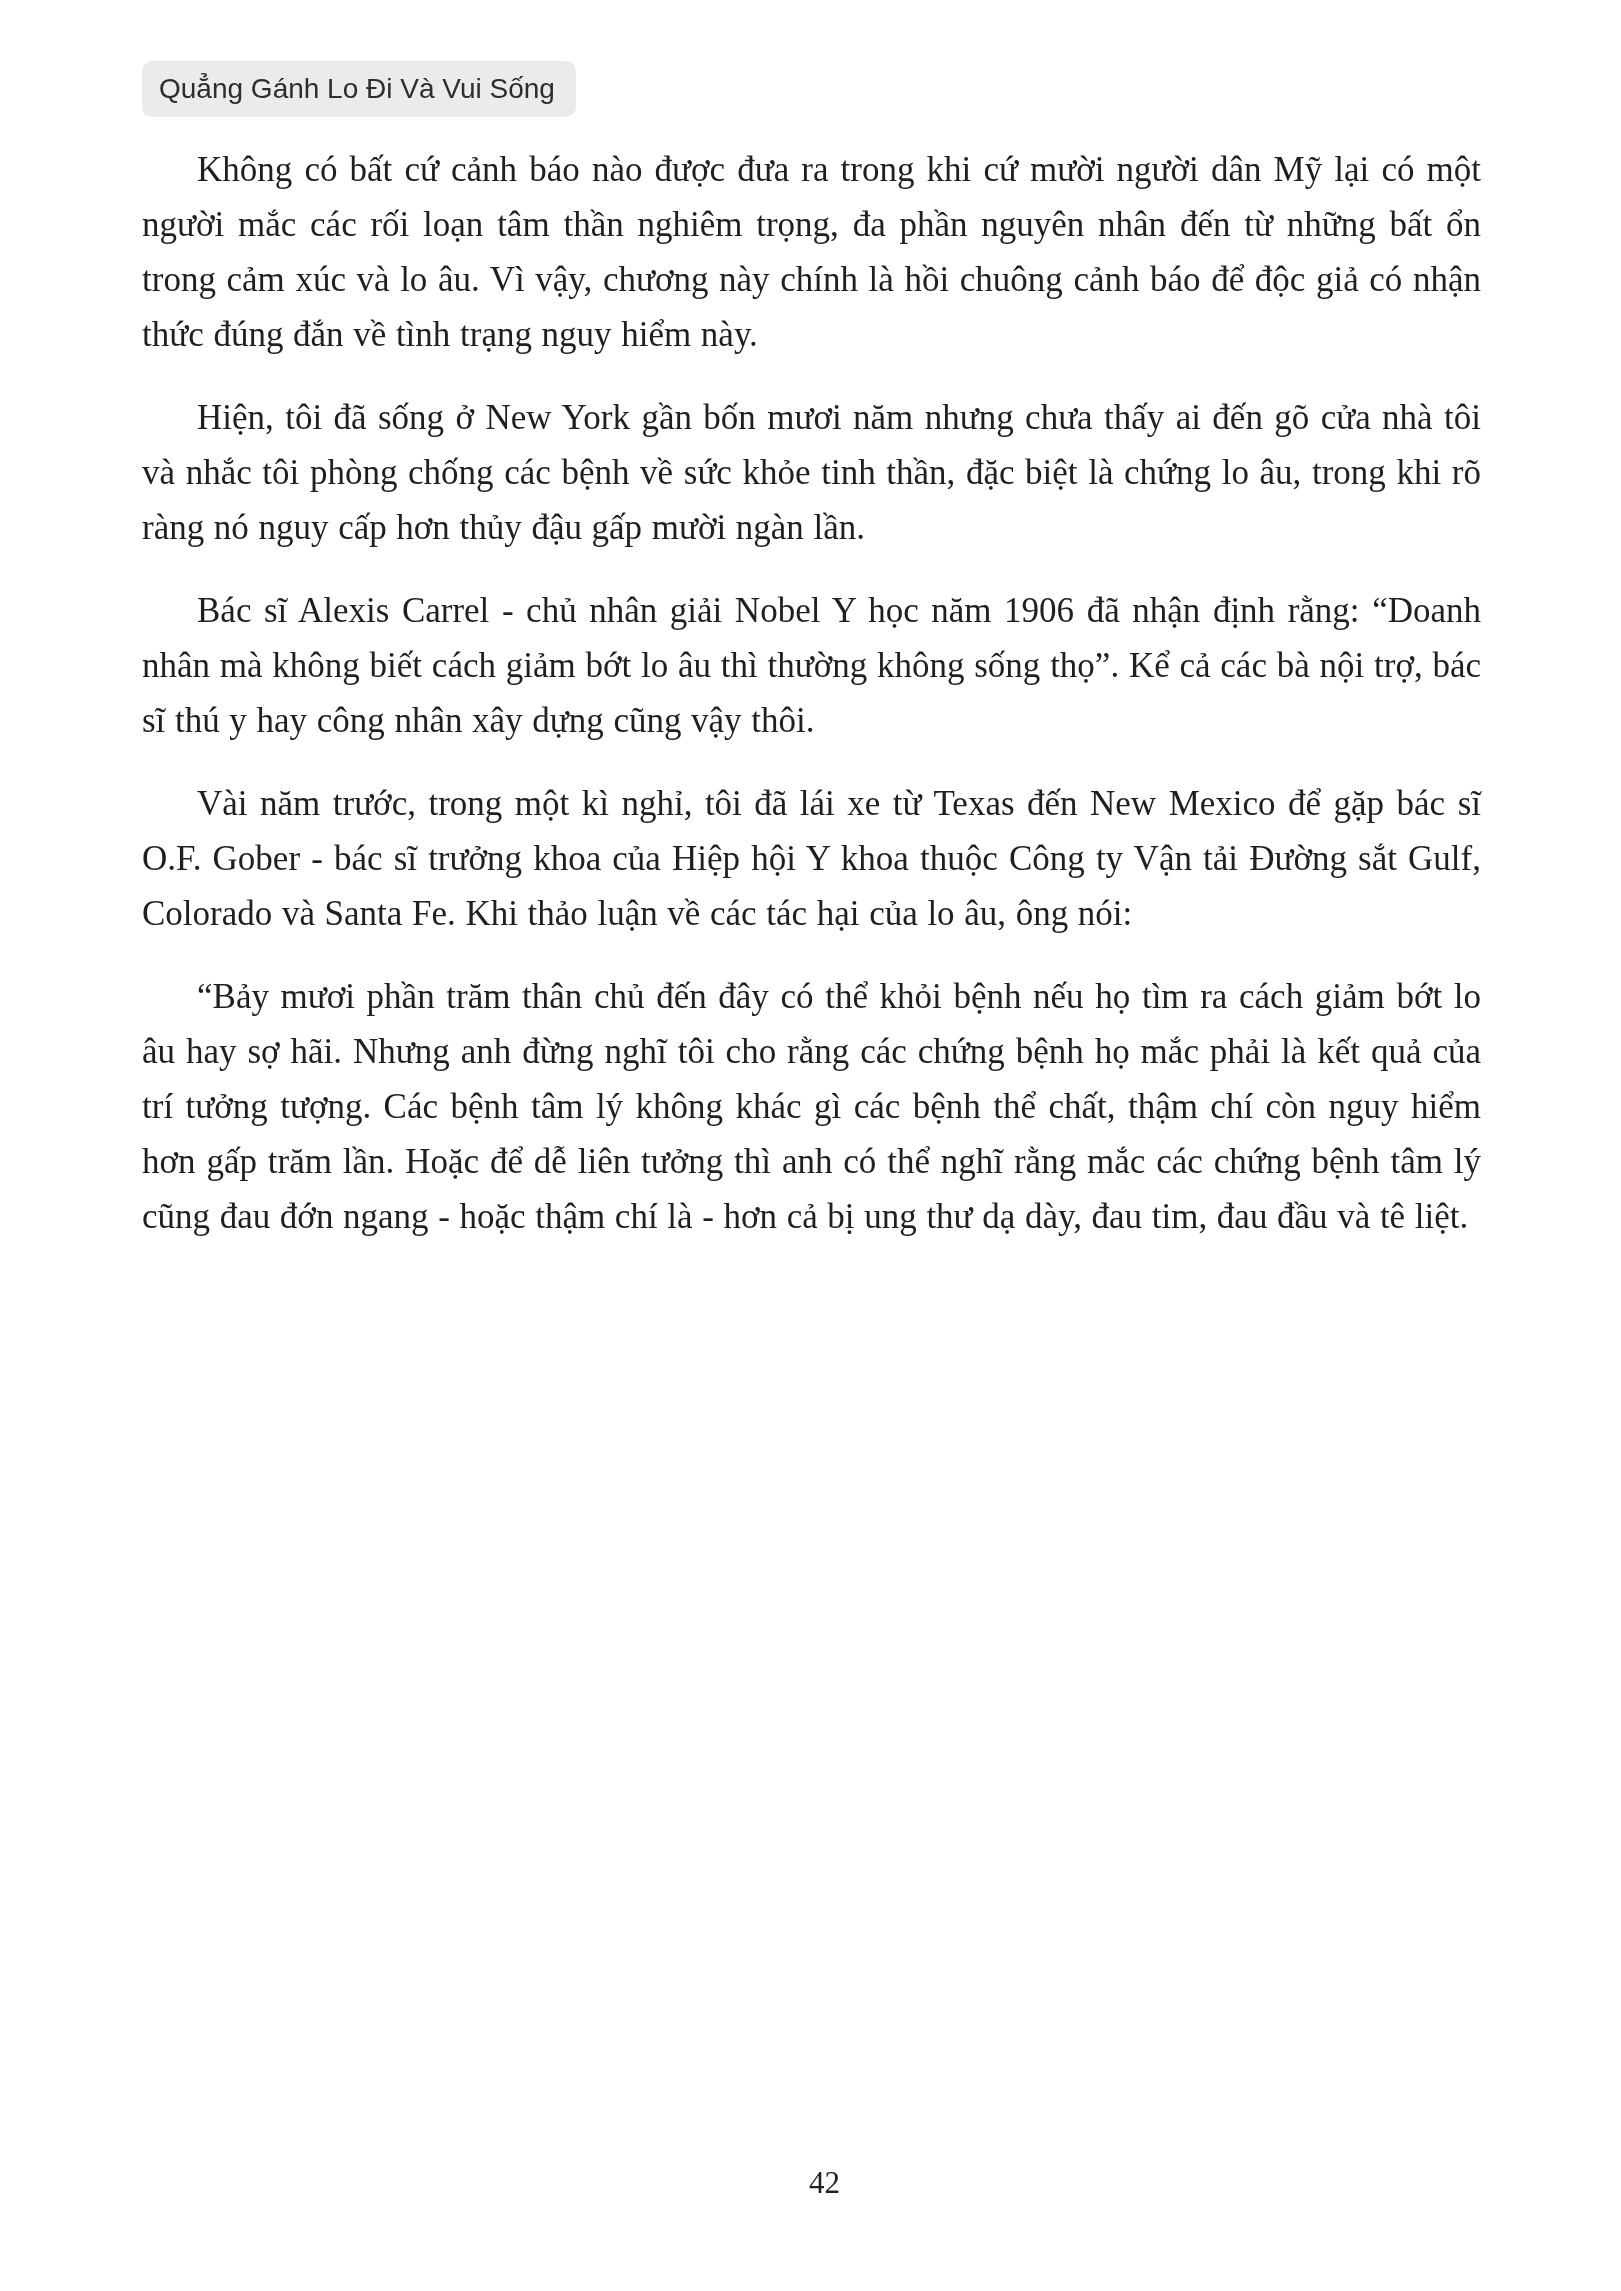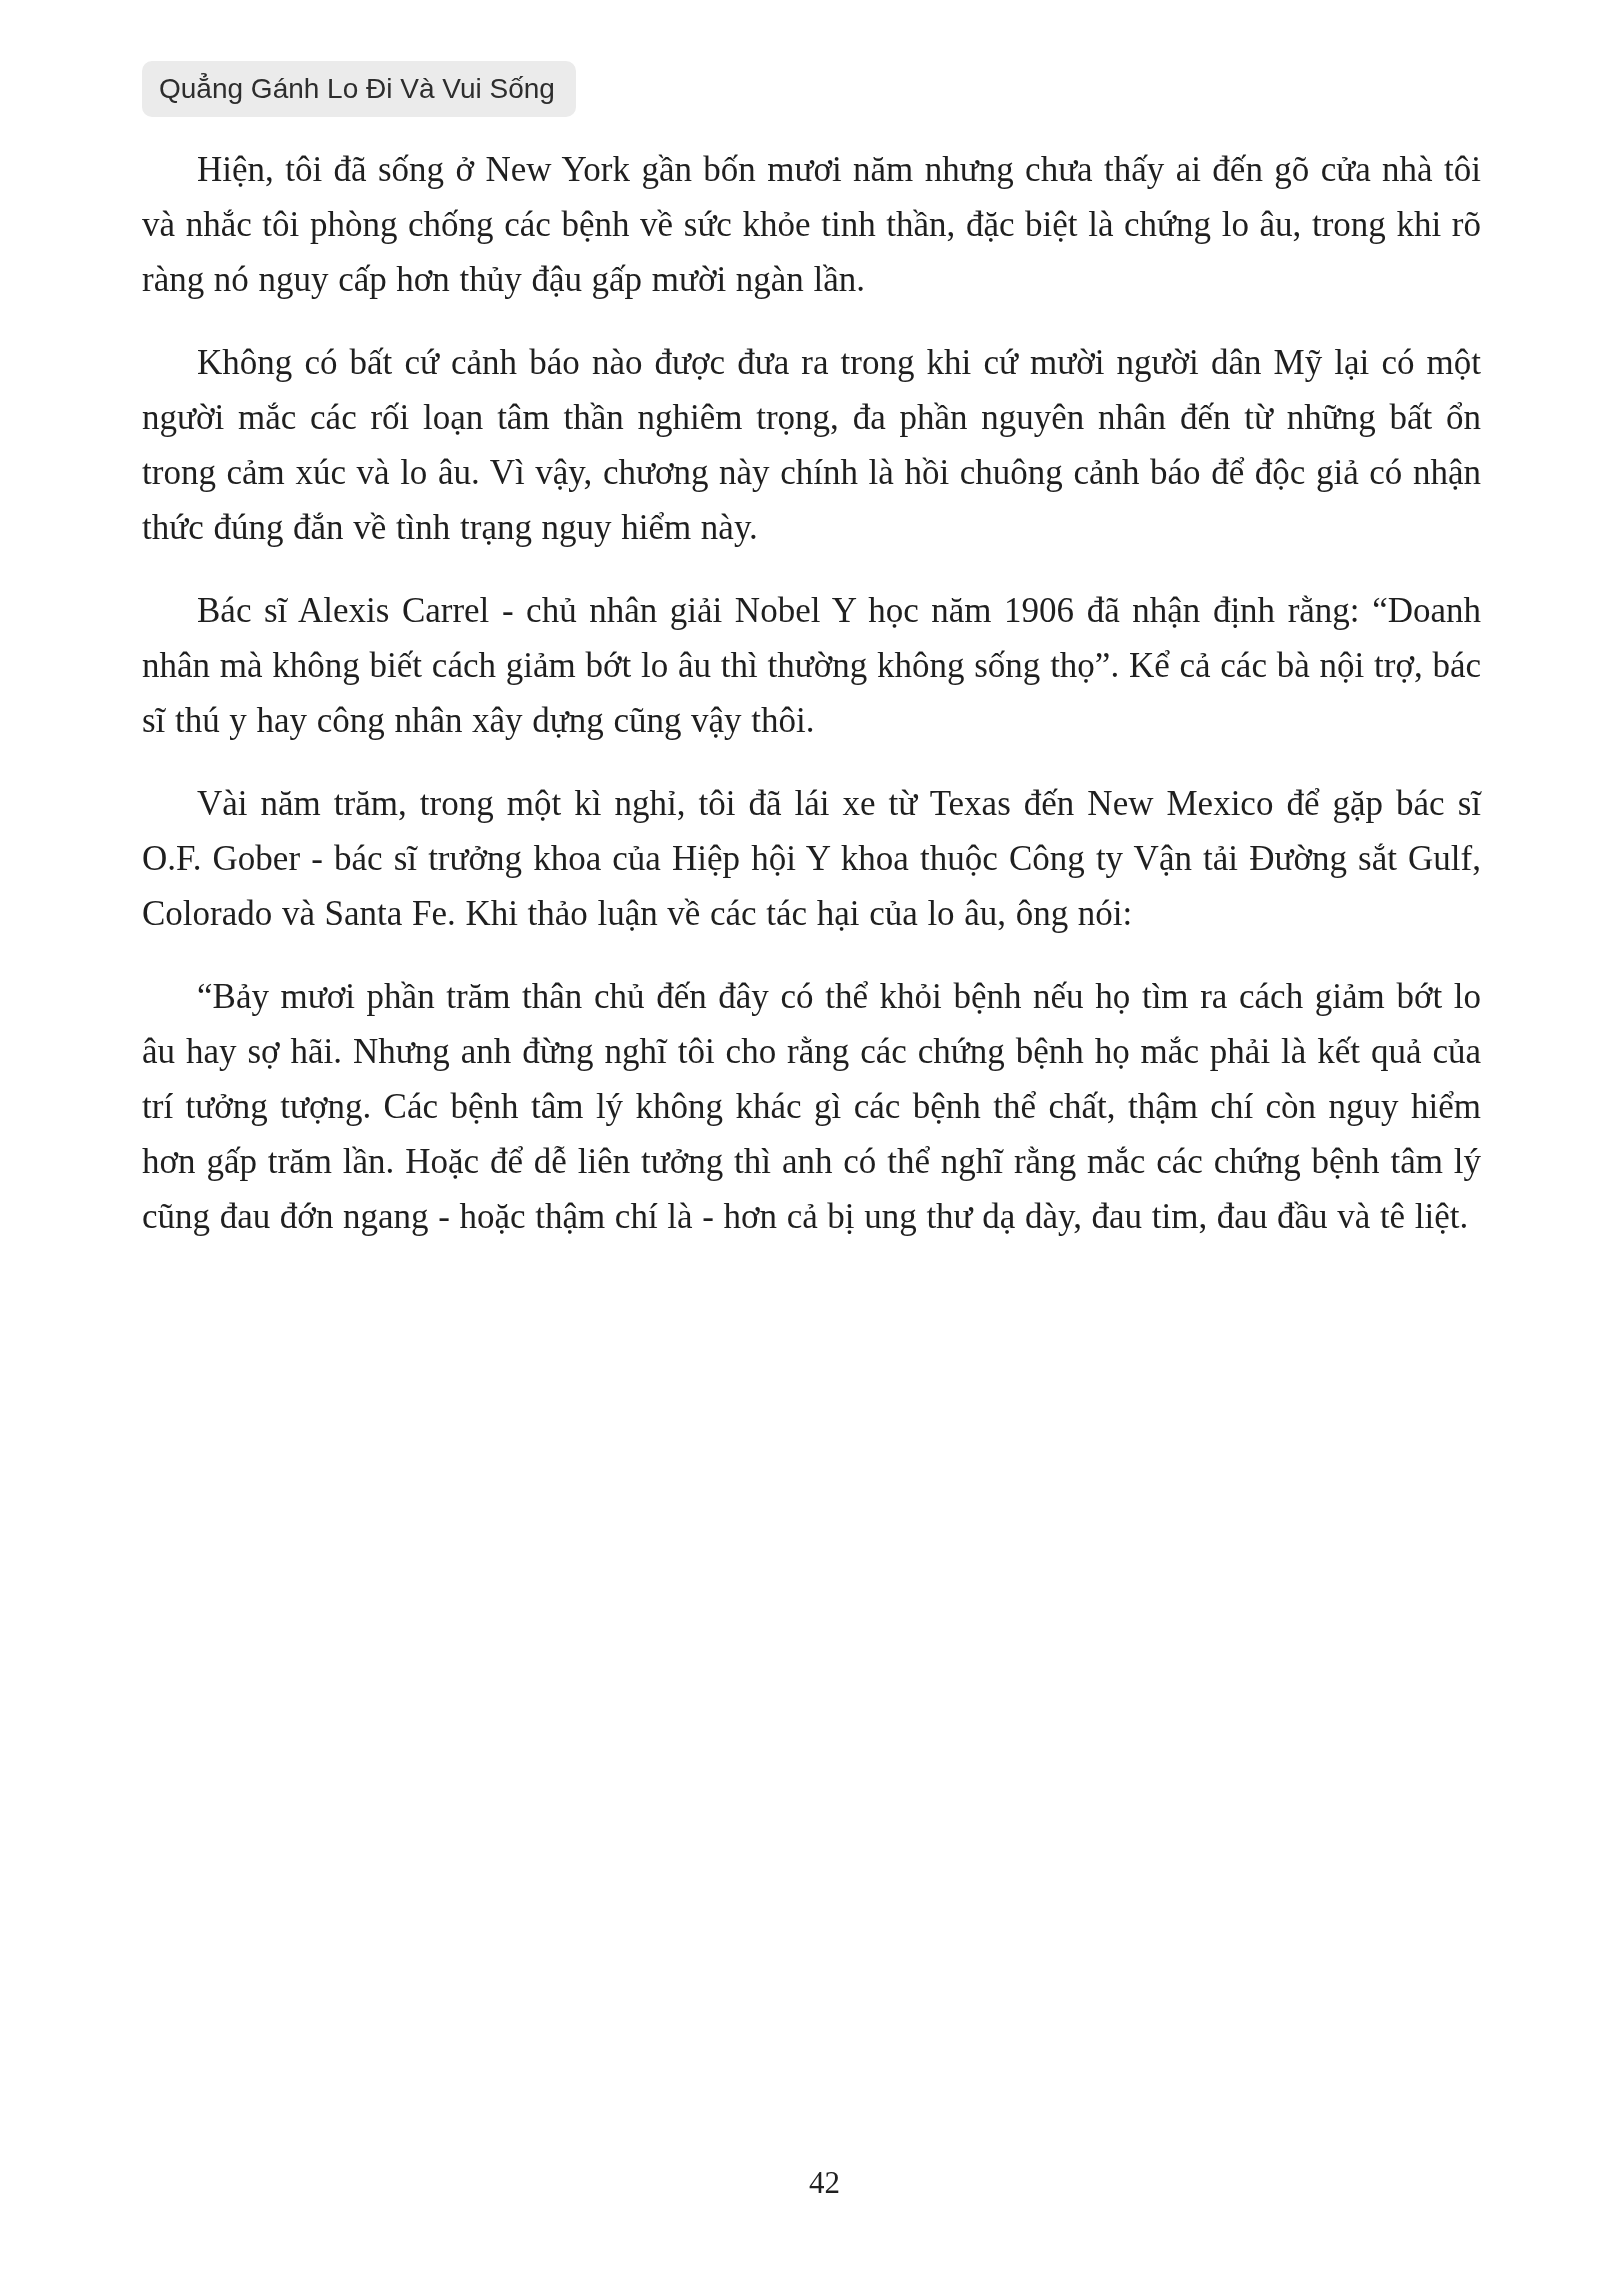--- a/index.html
+++ b/index.html
@@ -50,23 +50,23 @@
   }
 </style>
 </head>
 <body>
 
 <div class="page">
 
   <div class="running-header">Quẳng Gánh Lo Đi Và Vui Sống</div>
 
   <div class="body-text">
+    <p>Không có bất cứ cảnh báo nào được đưa ra trong khi cứ mười người dân Mỹ lại có một người mắc các rối loạn tâm thần nghiêm trọng, đa phần nguyên nhân đến từ những bất ổn trong cảm xúc và lo âu. Vì vậy, chương này chính là hồi chuông cảnh báo để độc giả có nhận thức đúng đắn về tình trạng nguy hiểm này.</p>
     <p>Hiện, tôi đã sống ở New York gần bốn mươi năm nhưng chưa thấy ai đến gõ cửa nhà tôi và nhắc tôi phòng chống các bệnh về sức khỏe tinh thần, đặc biệt là chứng lo âu, trong khi rõ ràng nó nguy cấp hơn thủy đậu gấp mười ngàn lần.</p>
-    <p>Không có bất cứ cảnh báo nào được đưa ra trong khi cứ mười người dân Mỹ lại có một người mắc các rối loạn tâm thần nghiêm trọng, đa phần nguyên nhân đến từ những bất ổn trong cảm xúc và lo âu. Vì vậy, chương này chính là hồi chuông cảnh báo để độc giả có nhận thức đúng đắn về tình trạng nguy hiểm này.</p>
     <p>Bác sĩ Alexis Carrel - chủ nhân giải Nobel Y học năm 1906 đã nhận định rằng: “Doanh nhân mà không biết cách giảm bớt lo âu thì thường không sống thọ”. Kể cả các bà nội trợ, bác sĩ thú y hay công nhân xây dựng cũng vậy thôi.</p>
-    <p>Vài năm trăm, trong một kì nghỉ, tôi đã lái xe từ Texas đến New Mexico để gặp bác sĩ O.F. Gober - bác sĩ trưởng khoa của Hiệp hội Y khoa thuộc Công ty Vận tải Đường sắt Gulf, Colorado và Santa Fe. Khi thảo luận về các tác hại của lo âu, ông nói:</p>
+    <p>Vài năm trước, trong một kì nghỉ, tôi đã lái xe từ Texas đến New Mexico để gặp bác sĩ O.F. Gober - bác sĩ trưởng khoa của Hiệp hội Y khoa thuộc Công ty Vận tải Đường sắt Gulf, Colorado và Santa Fe. Khi thảo luận về các tác hại của lo âu, ông nói:</p>
     <p>“Bảy mươi phần trăm thân chủ đến đây có thể khỏi bệnh nếu họ tìm ra cách giảm bớt lo âu hay sợ hãi. Nhưng anh đừng nghĩ tôi cho rằng các chứng bệnh họ mắc phải là kết quả của trí tưởng tượng. Các bệnh tâm lý không khác gì các bệnh thể chất, thậm chí còn nguy hiểm hơn gấp trăm lần. Hoặc để dễ liên tưởng thì anh có thể nghĩ rằng mắc các chứng bệnh tâm lý cũng đau đớn ngang - hoặc thậm chí là - hơn cả bị ung thư dạ dày, đau tim, đau đầu và tê liệt.</p>
   </div>
 
   <div class="page-number">42</div>
 
 </div>
 
 
 </body></html>

